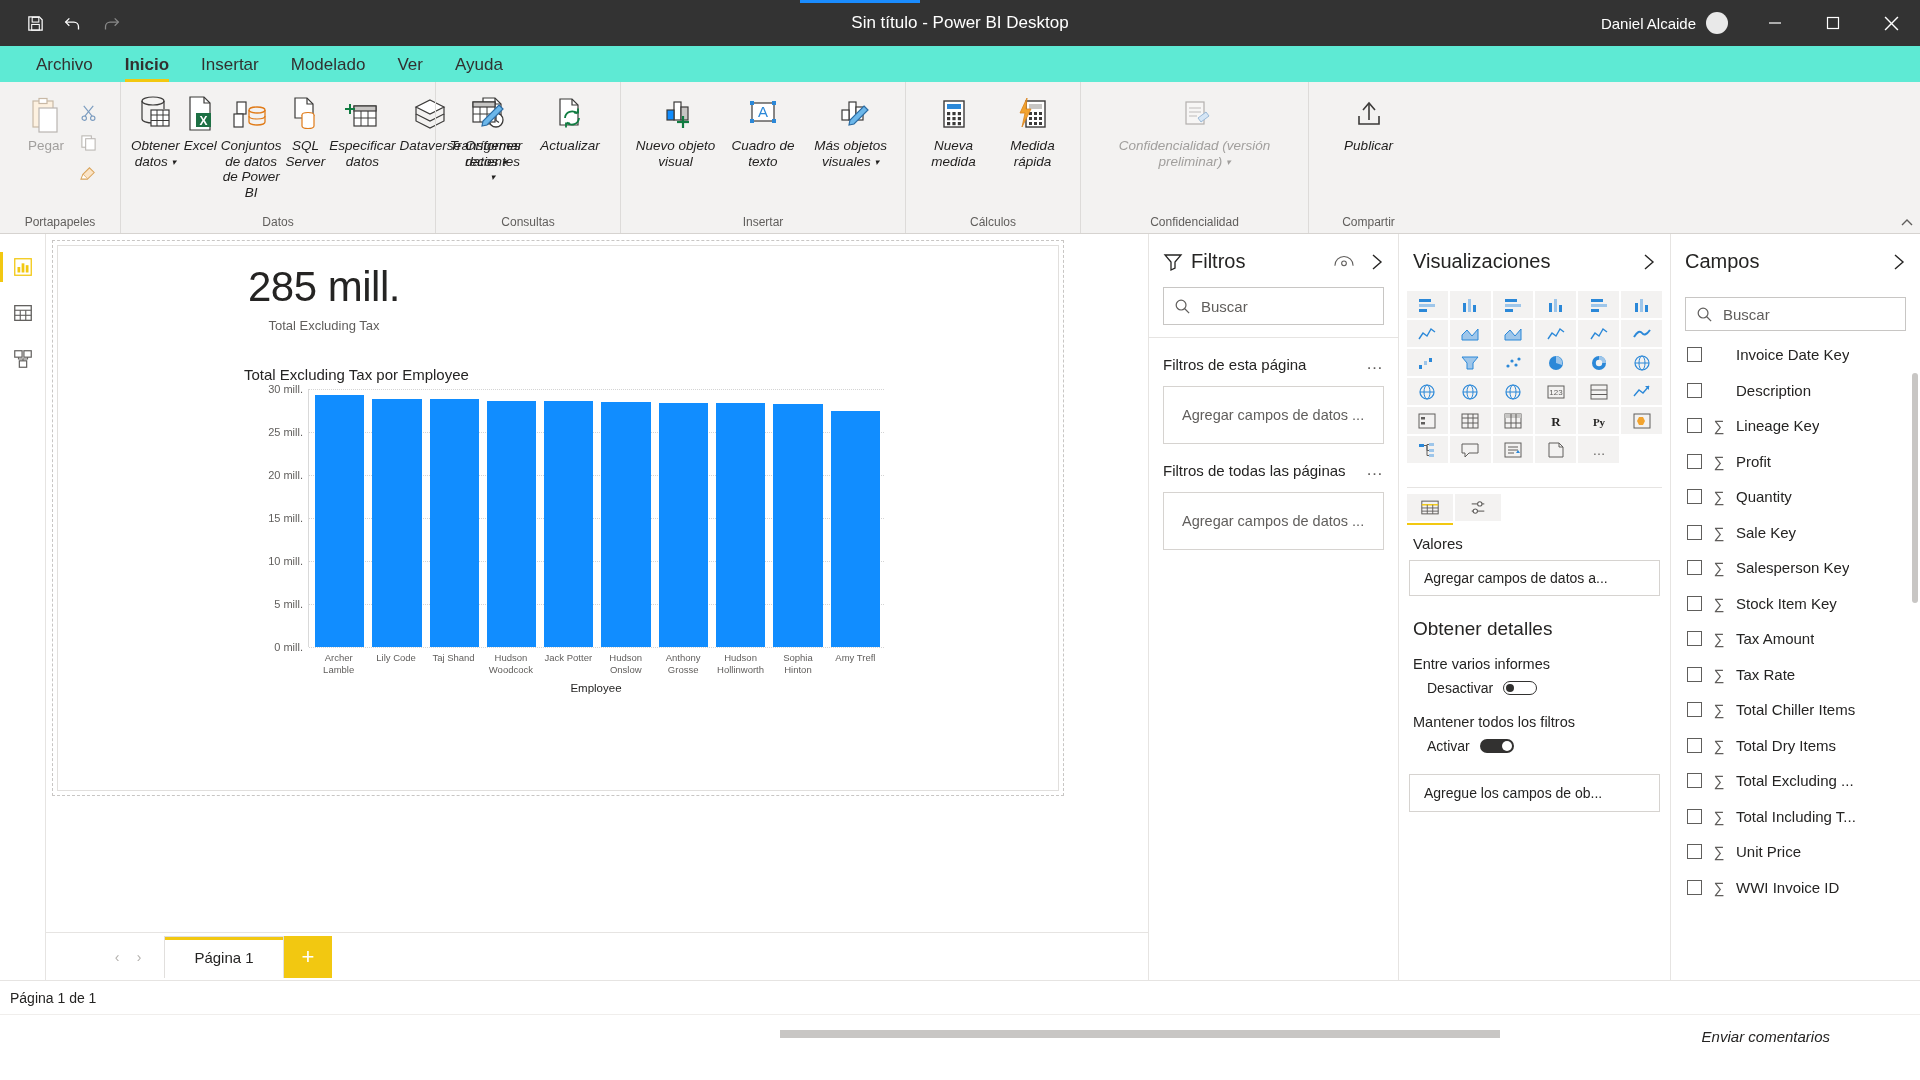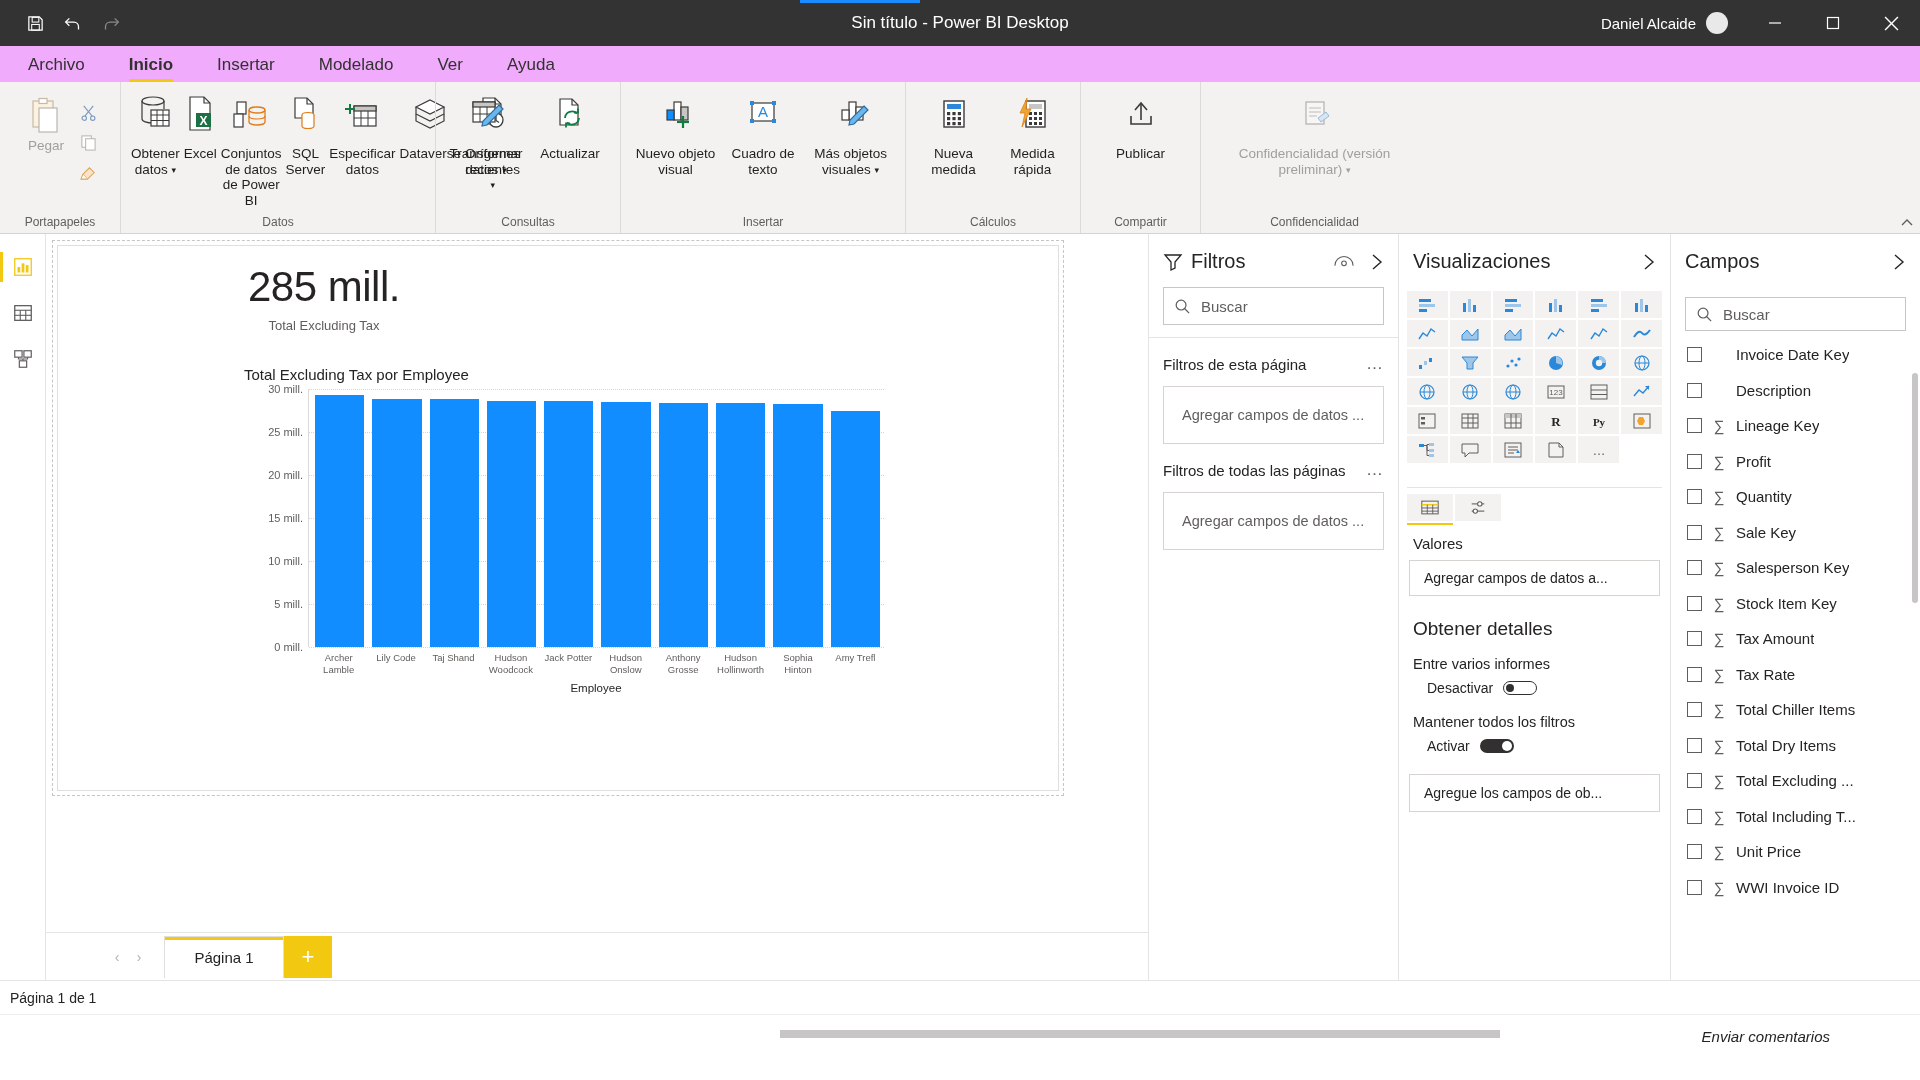--- a/index.html
+++ b/index.html
@@ -27,22 +27,22 @@
     position: absolute; left: 0; right: 0; text-align: center;
     font-size: 17px; color: #ffffff; pointer-events: none;
   }
   .tb-right { margin-left: auto; display: flex; align-items: center; height: 46px; }
   .tb-user { font-size: 15px; color: #fff; margin-right: 10px; }
   .tb-avatar { width: 22px; height: 22px; border-radius: 50%; background: #e9e9e9; margin-right: 18px; }
   .wbtn { width: 58px; height: 46px; display: flex; align-items: center; justify-content: center; color: #fff; }
 
   
   .menubar {
-    height: 36px; background: #f0abfc; display: flex; align-items: flex-end;
-    padding-left: 12px; flex: 0 0 36px; gap: 12px;
+    height: 36px; background: #5eead4; display: flex; align-items: flex-end;
+    padding-left: 20px; flex: 0 0 36px; gap: 0;
   }
   .menu-item {
     font-size: 17px; color: #323130; padding: 4px 16px 7px 16px; position: relative;
   }
   .menu-item.active { font-weight: bold; }
   .menu-item.active::after {
     content: ""; position: absolute; left: 16px; right: 16px; bottom: 0; height: 3px; background: #f2c811;
   }
 
   
@@ -55,21 +55,21 @@
   .rgroup-body { flex: 1; display: flex; align-items: flex-start; padding: 6px 8px 0 8px; }
   .rgroup-label {
     height: 22px; font-size: 12px; color: #605e5c; text-align: center;
     display: flex; align-items: center; justify-content: center;
   }
   .rbtn {
     display: flex; flex-direction: column; align-items: center; width: 74px;
     padding: 4px 2px 0 2px; font-size: 13.5px; color: #201f1e; line-height: 1.15; text-align: center;
   }
   .rbtn .ico { height: 44px; display: flex; align-items: center; justify-content: center; }
-  .rbtn .lbl { margin-top: 10px; }
+  .rbtn .lbl { margin-top: 2px; font-style: italic; }
   .rbtn.dis { color: #a19f9d; }
   .rbtn.w100 { width: 104px; }
   .rbtn.w120 { width: 124px; }
   .rbtn.w88 { width: 92px; }
   .caret { font-size: 9px; vertical-align: middle; }
   
   .clip { display: flex; padding: 6px 6px 0 10px; }
   .clip-paste { display: flex; flex-direction: column; align-items: center; width: 56px; font-size: 13.5px; color: #a19f9d; }
   .clip-small { display: flex; flex-direction: column; gap: 2px; padding-top: 4px; }
   .clip-small > div { width: 28px; height: 28px; display: flex; align-items: center; justify-content: center; }
@@ -525,52 +525,52 @@
                 </g>
                 <path d="M11 4 L4 19 L9 19 L6 33 L15 15 L10 15 Z" fill="#f2a32e" stroke="#d9821a" stroke-width="0.8"></path>
               </svg>
           </div>
           <div class="lbl">Medida rápida</div>
         </div>
       </div>
       <div class="rgroup-label">Cálculos</div>
     </div>
 
-    <div class="rgroup" style="width:120px">
-      <div class="rgroup-body" style="justify-content:center">
-        <div class="rbtn w88">
-          <div class="ico">
-            <svg width="34" height="40" viewBox="0 0 34 40">
-                <path d="M17 26 V10" stroke="#3b3a39" stroke-width="1.6" fill="none"></path>
-                <path d="M11 16 L17 9 L23 16" fill="none" stroke="#3b3a39" stroke-width="1.6"></path>
-                <path d="M7 22 v8 h20 v-8" fill="none" stroke="#3b3a39" stroke-width="1.6"></path>
-              </svg>
-          </div>
-          <div class="lbl">Publicar</div>
-        </div>
-      </div>
-      <div class="rgroup-label">Compartir</div>
-    </div>
-
     <div class="rgroup" style="width:228px">
       <div class="rgroup-body" style="justify-content:center">
         <div class="rbtn dis" style="width:200px">
           <div class="ico">
             <svg width="34" height="40" viewBox="0 0 34 40">
                 <rect x="8" y="8" width="18" height="22" fill="#f7f6f5" stroke="#b3b0ad" stroke-width="1.2"></rect>
                 <line x1="11" y1="14" x2="23" y2="14" stroke="#c8c6c4" stroke-width="1.2"></line>
                 <line x1="11" y1="18" x2="23" y2="18" stroke="#c8c6c4" stroke-width="1.2"></line>
                 <line x1="11" y1="22" x2="19" y2="22" stroke="#c8c6c4" stroke-width="1.2"></line>
                 <path d="M20 24 L28 18 L31 22 L23 28 Z" fill="#d6e6f5" stroke="#9ab8d6" stroke-width="1"></path>
               </svg>
           </div>
           <div class="lbl"><span>Confidencialidad (versión preliminar)</span> <span class="caret">▾</span></div>
         </div>
       </div>
       <div class="rgroup-label">Confidencialidad</div>
+    </div>
+
+    <div class="rgroup" style="width:120px">
+      <div class="rgroup-body" style="justify-content:center">
+        <div class="rbtn w88">
+          <div class="ico">
+            <svg width="34" height="40" viewBox="0 0 34 40">
+                <path d="M17 26 V10" stroke="#3b3a39" stroke-width="1.6" fill="none"></path>
+                <path d="M11 16 L17 9 L23 16" fill="none" stroke="#3b3a39" stroke-width="1.6"></path>
+                <path d="M7 22 v8 h20 v-8" fill="none" stroke="#3b3a39" stroke-width="1.6"></path>
+              </svg>
+          </div>
+          <div class="lbl">Publicar</div>
+        </div>
+      </div>
+      <div class="rgroup-label">Compartir</div>
     </div>
 
     <div class="ribbon-collapse">
       <svg width="14" height="10" viewBox="0 0 14 10">
           <path d="M2 7 L7 2 L12 7" fill="none" stroke="#605e5c" stroke-width="1.4"></path>
         </svg>
     </div>
   </div>
 
   <div class="main">

